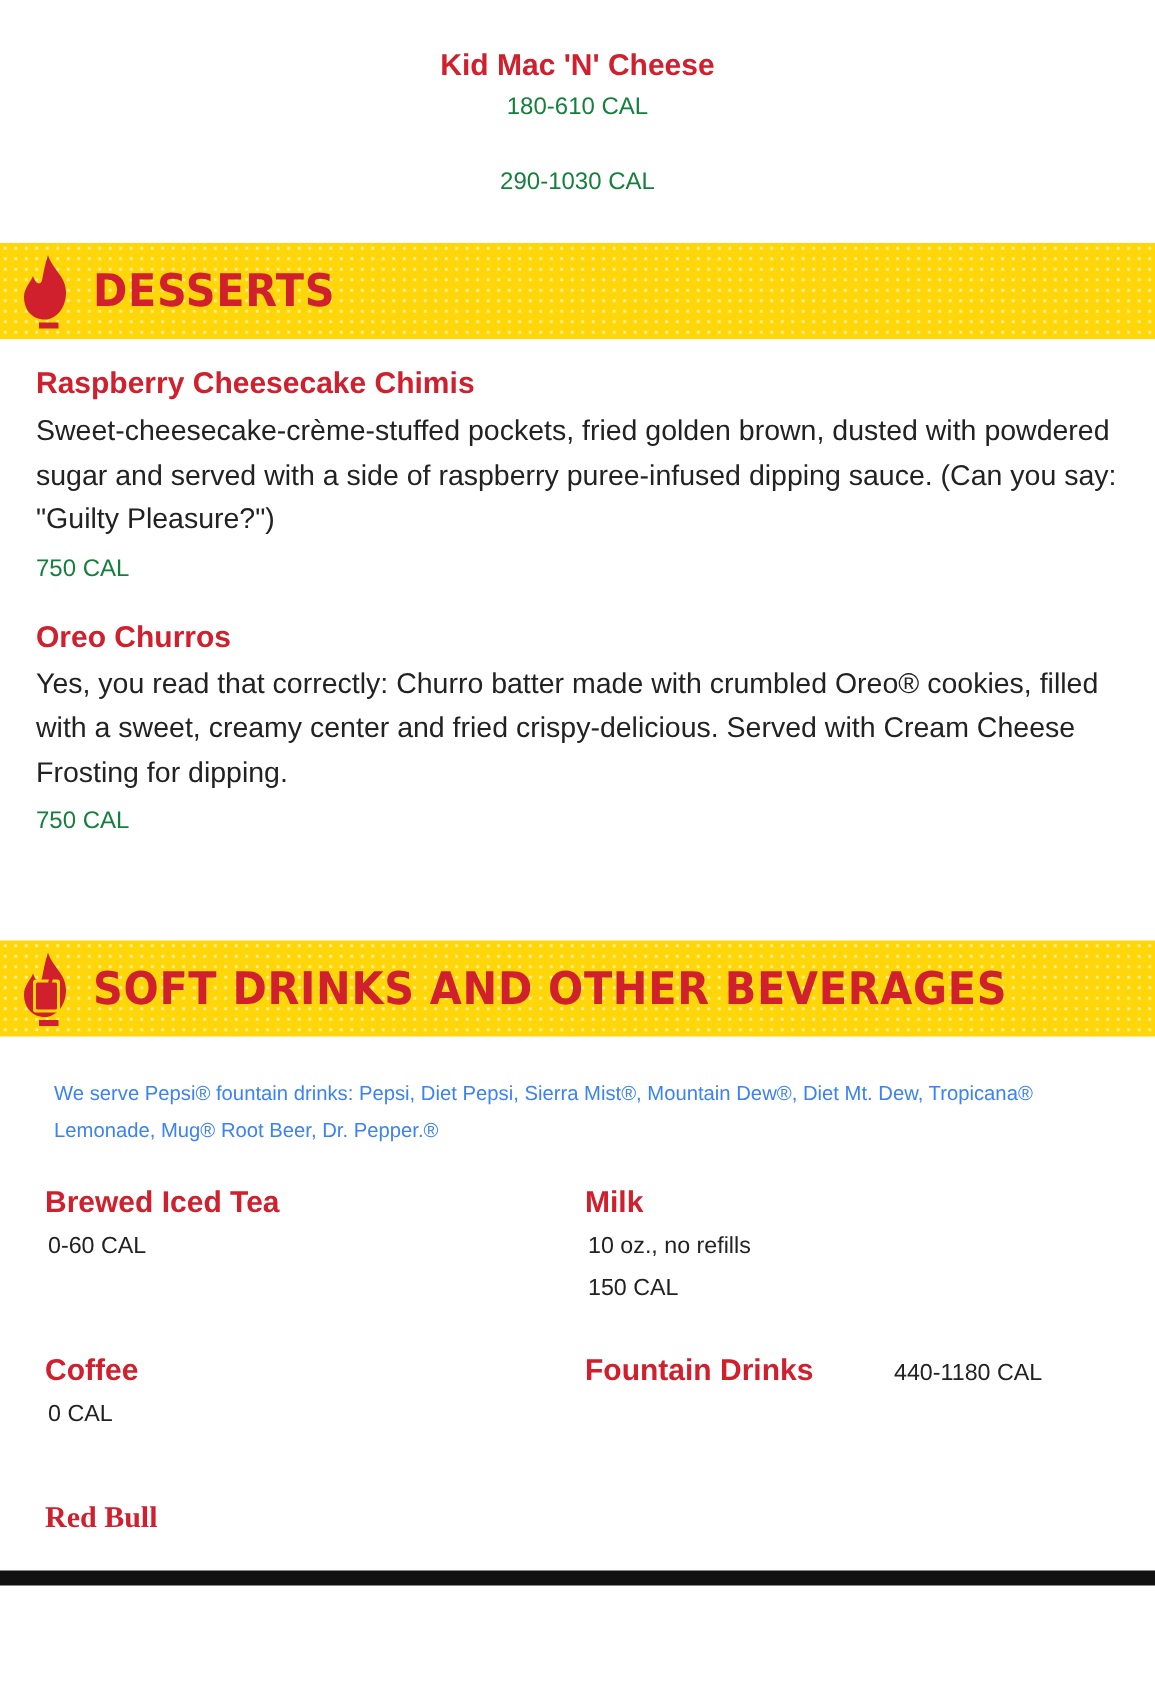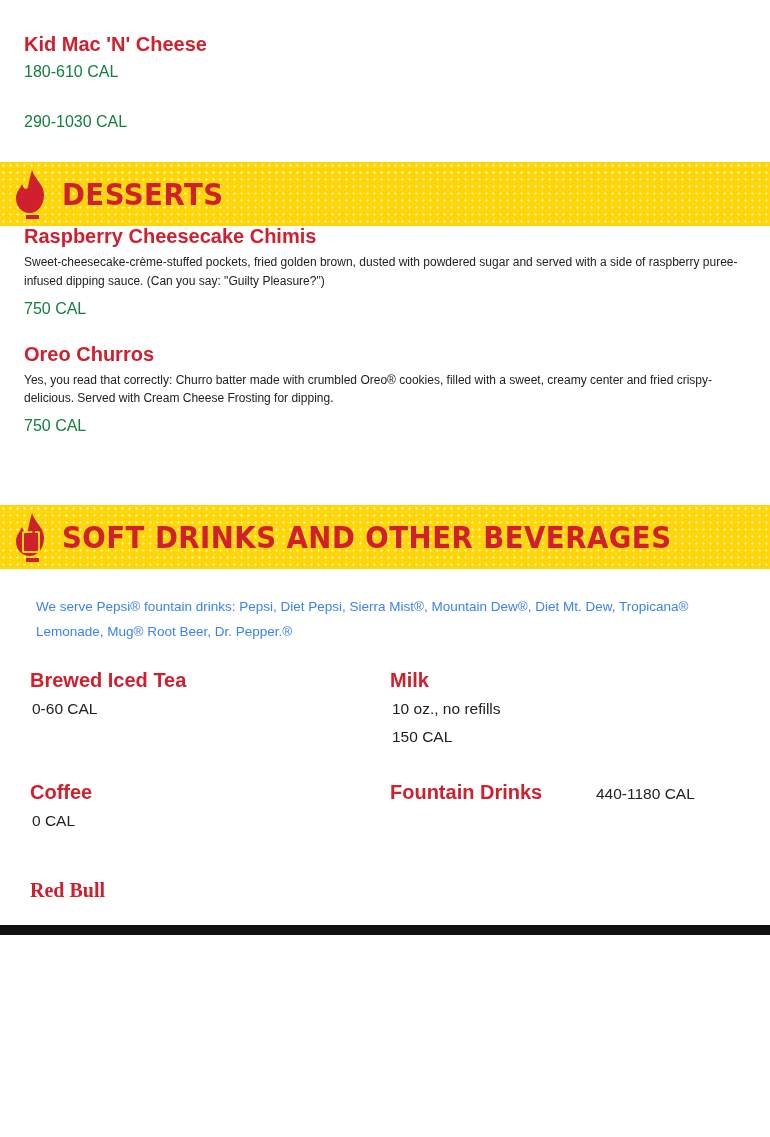--- a/index.html
+++ b/index.html
@@ -27,32 +27,32 @@
   }
   .item-name {
     color: #d0202e;
     font-size: 20px;
     font-weight: bold;
     line-height: 1.0;
     margin: 0;
   }
   .item-desc {
     color: #222222;
-    font-size: 12px;
+    font-size: 19px;
     line-height: 1.55;
     margin: 7px 0 0 0;
   }
   .item-cal {
     color: #15803d;
     font-size: 16px;
     line-height: 1.2;
     margin: 8px 0 0 0;
   }
 
-  .kids-block { padding-top: 34px; }
+  .kids-block { padding-top: 34px; text-align: center; }
   .kid-item { margin-bottom: 31px; }
   .kid-item .item-name { font-size: 20px; }
 
   
   .banner {
     background: #ffd60a;
     height: 64px;
     display: flex;
     align-items: center;
     position: relative;
@@ -82,21 +82,21 @@
     color: #d0202e;
     font-size: 30px;
     font-weight: bold;
     letter-spacing: 0.5px;
     font-family: "DejaVu Sans", sans-serif;
     transform: scaleX(0.92);
     transform-origin: left center;
     text-transform: uppercase;
   }
 
-  .section-body { }
+  .section-body { padding-top: 20px; }
 
   .desserts-item { margin-bottom: 26px; }
 
   
   .bev-note {
     padding: 26px 24px 0 36px;
     font-size: 13.5px;
     line-height: 1.85;
     color: #3b82f6;
   }

